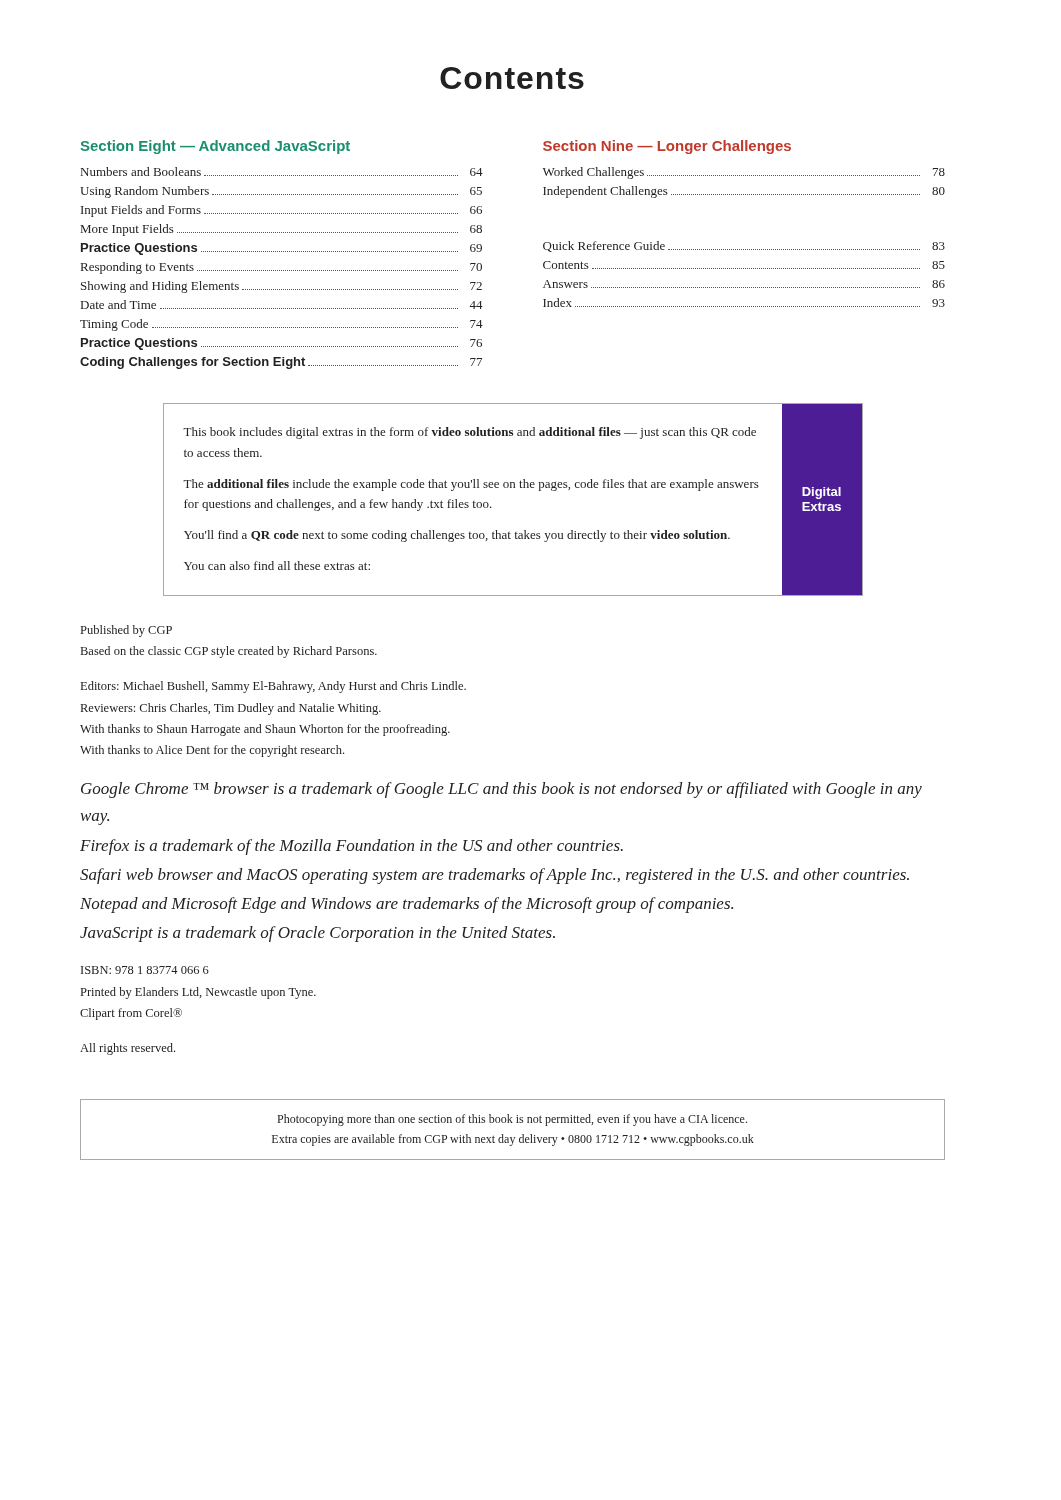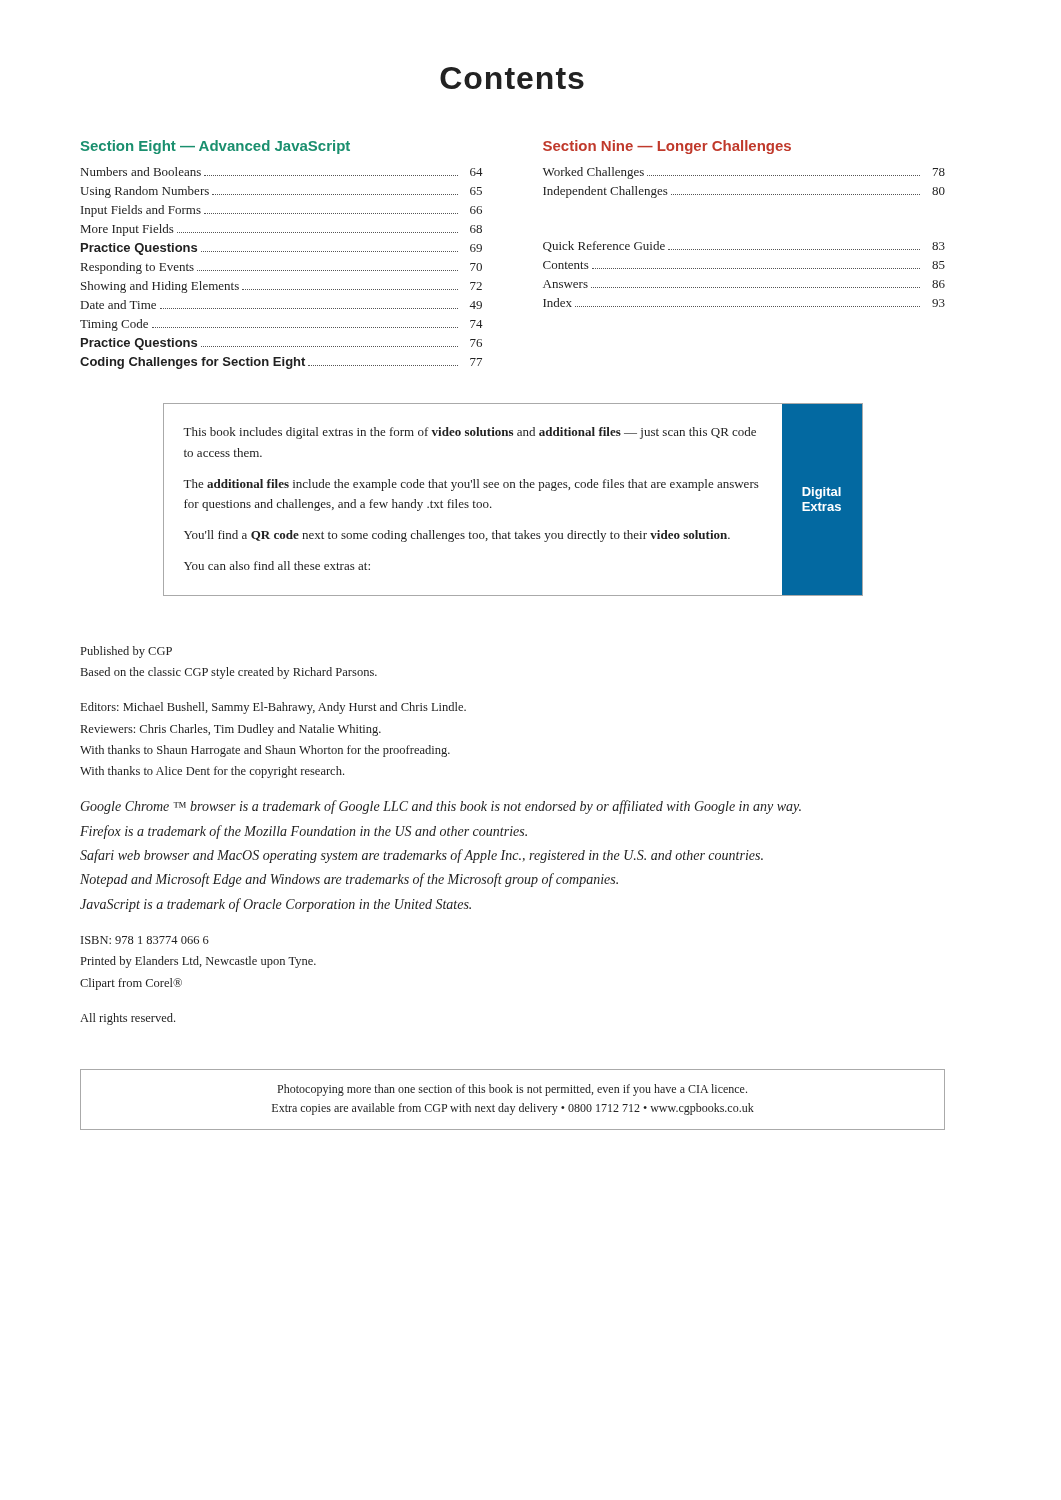--- a/index.html
+++ b/index.html
@@ -68,41 +68,41 @@
       white-space: nowrap;
       flex-shrink: 0;
       min-width: 22px;
       text-align: right;
     }
     .toc-spacer {
       height: 18px;
     }
     .digital-extras-box {
       border: 1.5px solid #aaa;
-      margin: 30px auto 45px auto;
+      margin: 30px auto 24px auto;
       max-width: 700px;
       display: flex;
       align-items: stretch;
       padding: 0;
       justify-content: flex-end;
     }
     .digital-extras-text {
       padding: 18px 20px;
       font-size: 13px;
       line-height: 1.6;
       flex: 1;
     }
     .digital-extras-text p {
       margin-bottom: 10px;
     }
     .digital-extras-text p:last-child {
       margin-bottom: 0;
     }
     .digital-extras-badge {
-      background: #0369a1;
+      background: #4c1d95;
       color: #fff;
       font-family: 'Arial', sans-serif;
       font-weight: bold;
       font-size: 13px;
       text-align: center;
       padding: 0 16px;
       display: flex;
       flex-direction: column;
       align-items: center;
       justify-content: center;
@@ -112,21 +112,21 @@
       margin-top: 10px;
       font-size: 12.5px;
       line-height: 1.7;
     }
     .footer-block {
       margin-bottom: 14px;
     }
     .footer-italic {
       font-style: italic;
       line-height: 1.6;
-      font-size: 14px;
+      font-size: 17px;
     }
     .footer-italic p {
       margin-bottom: 2px;
     }
     .bottom-bar {
       border: 1.5px solid #aaa;
       margin-top: 40px;
       padding: 10px 30px;
       text-align: center;
       font-size: 12px;
@@ -176,21 +176,21 @@
             <span class="toc-page-num">70</span>
           </div>
           <div class="toc-entry">
             <span class="toc-entry-label">Showing and Hiding Elements</span>
             <span class="toc-dots"></span>
             <span class="toc-page-num">72</span>
           </div>
           <div class="toc-entry">
             <span class="toc-entry-label">Date and Time</span>
             <span class="toc-dots"></span>
-            <span class="toc-page-num">49</span>
+            <span class="toc-page-num">44</span>
           </div>
           <div class="toc-entry">
             <span class="toc-entry-label">Timing Code</span>
             <span class="toc-dots"></span>
             <span class="toc-page-num">74</span>
           </div>
           <div class="toc-entry">
             <span class="toc-entry-label toc-entry-bold">Practice Questions</span>
             <span class="toc-dots"></span>
             <span class="toc-page-num">76</span>

